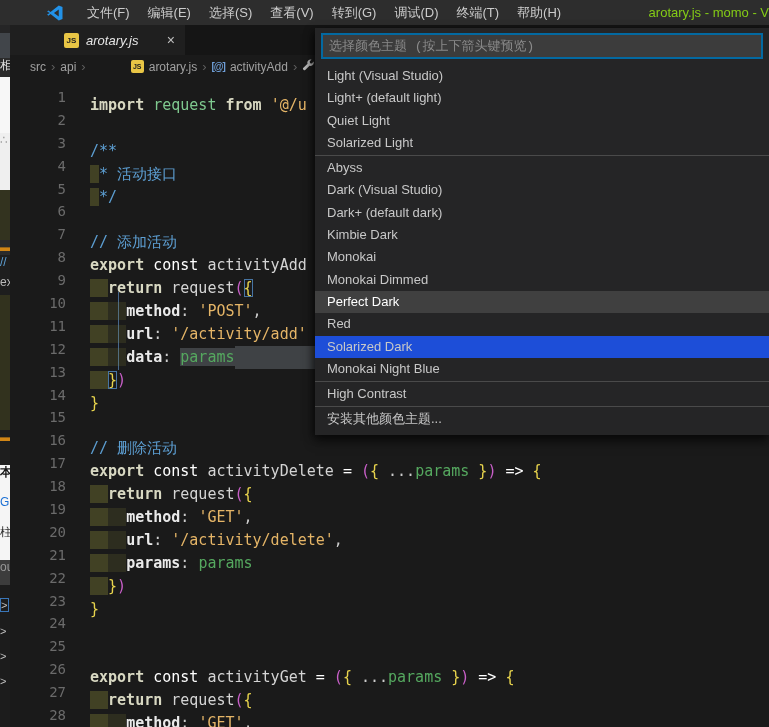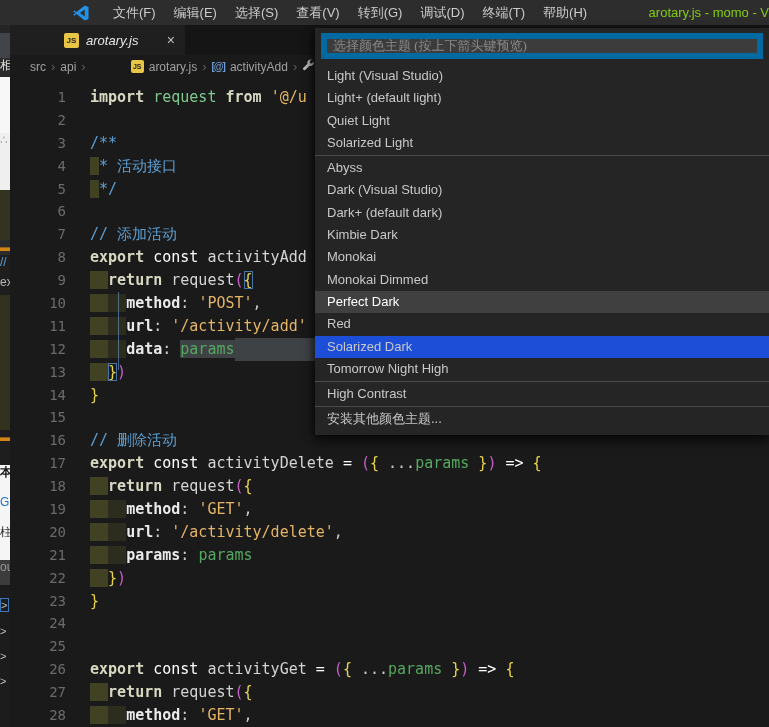--- a/index.html
+++ b/index.html
@@ -1,21 +1,21 @@
 <!DOCTYPE html>
 <html><head>
 <meta charset="utf-8">
 <style>
   * { margin:0; padding:0; box-sizing:border-box; }
   body { background:#000; font-family:"Liberation Sans", sans-serif; }
   .screen { position:relative; width:769px; height:727px; overflow:hidden; background:#1a1a1a; }
 
   
   .menubar { position:absolute; left:0; top:0; width:769px; height:25px; background:#2d2d2d;
-             display:flex; align-items:center; color:#cccccc; font-size:13px; overflow:hidden;padding-left:26px; }
+             display:flex; align-items:center; color:#cccccc; font-size:13px; overflow:hidden; }
   .logo { margin-left:46px; margin-right:14px; display:flex; align-items:center; }
   .menu-item { padding:0 9px; height:25px; line-height:25px; cursor:default; white-space:nowrap; }
   .win-title { margin-left:auto; white-space:nowrap; color:#84cc16; padding-right:0px; }
 
   
   .strip { position:absolute; left:0; top:25px; width:10px; height:702px; background:#1e1e1e; z-index:5; }
   .strip-frag { position:absolute; left:0; width:10px; overflow:hidden; font-size:12px; line-height:14px; white-space:nowrap; }
   .strip-chev { display:block; width:9px; color:#c0c0c0; font-size:11px; line-height:12px; margin:13px 0 0 0; }
   .strip-chev.boxed { border:1px solid #3a76b8; }
 
@@ -32,21 +32,21 @@
                 display:flex; align-items:center; gap:5px; padding-left:20px; font-size:12px; color:#a0a0a0; overflow:hidden; }
   .crumb-sep { color:#5f5f5f; font-size:13px; }
   .crumb-sym { color:#6f9fd8; font-size:10px; font-weight:bold; letter-spacing:-1px; }
   .js-badge.mini { width:13px; height:13px; font-size:7px; }
 
   
   .code-area { position:absolute; left:10px; top:86px; width:759px; height:641px;
                font-family:"DejaVu Sans Mono", monospace; font-size:15px; z-index:1; }
   .code-line { position:relative; height:22.9px; line-height:22.9px; white-space:pre; }
   .ln { position:absolute; left:0; top:0; width:56px; text-align:right; color:#6b6b6b; font-size:14px; }
-  .code-text { position:absolute; left:80px; top:0; white-space:pre; }
+  .code-text { position:absolute; left:80px; top:8px; white-space:pre; }
   .seg { white-space:pre; }
   .kw   { color:#d8d8c2; font-weight:bold; }
   .kw2  { color:#ffffff; font-weight:normal; }
   .id   { color:#d4d4d4; }
   .imp  { color:#7fc98f; }
   .str  { color:#e5b567; }
   .com  { color:#5d9fd3; }
   .prop { color:#eaeaea; font-weight:bold; }
   .green{ color:#55a85f; }
   .greensel { color:#55a85f; background:#3f4245; }
@@ -56,22 +56,22 @@
   .ind1 { background:rgba(150,150,60,.32); }
   .ind2 { background:rgba(150,150,60,.16); }
   .bm   { outline:1px solid #4875a3; outline-offset:-1px; }
   .selfill { display:inline-block; width:80px; height:22.9px; background:#3f4245; vertical-align:top; }
   .indent-guide { position:absolute; left:108px; top:206px; height:78px; border-left:1px solid #46678c; z-index:0; }
 
   
   .quickpick { position:absolute; left:315px; top:28px; width:454px; background:#252526; z-index:10;
                box-shadow:0 6px 10px rgba(0,0,0,.55), -3px 2px 8px rgba(0,0,0,.4); padding-bottom:2px; }
   .qp-input-wrap { padding:5px 6px 4px 6px; }
-  .qp-input { width:100%; height:26px; background:#3c3c3c; border:6px solid #0369a1; color:#cccccc;
-              font-size:13px; padding:0 6px; outline:none; font-family:Liberation Serif, serif; }
+  .qp-input { width:100%; height:26px; background:#3c3c3c; border:2px solid #0369a1; color:#cccccc;
+              font-size:13px; padding:0 6px; outline:none; font-family:Liberation Mono, monospace; }
   .qp-input::placeholder { color:#8a8a8a; }
   .qp-list { padding:2px 0; }
   .qp-row { height:22.3px; line-height:22.3px; padding-left:12px; font-size:13px; color:#c8c8c8;
             cursor:pointer; white-space:nowrap; overflow:hidden; }
   .qp-row.selected { background:#404040; color:#ffffff; }
   .qp-row.hover { background:#1d4ed8; }
   .qp-sep { height:1px; background:#4a4a4a; margin:1px 0; }
 </style>
 </head>
 <body>
@@ -168,21 +168,21 @@
         <div class="qp-sep"></div>
         <div class="qp-row">Abyss</div>
         <div class="qp-row">Dark (Visual Studio)</div>
         <div class="qp-row">Dark+ (default dark)</div>
         <div class="qp-row">Kimbie Dark</div>
         <div class="qp-row">Monokai</div>
         <div class="qp-row">Monokai Dimmed</div>
         <div class="qp-row selected">Perfect Dark</div>
         <div class="qp-row">Red</div>
         <div class="qp-row hover">Solarized Dark</div>
-        <div class="qp-row">Tomorrow Night High</div>
+        <div class="qp-row">Monokai Night Blue</div>
         <div class="qp-sep"></div>
         <div class="qp-row">High Contrast</div>
         <div class="qp-sep"></div>
         <div class="qp-row">安装其他颜色主题...</div>
       </div>
   </div>
 
   <div class="strip">
       <div class="strip-frag" style="top: 0px; height: 8px; background: rgb(37, 37, 38);"></div>
       <div class="strip-frag" style="top: 8px; height: 25px; background: rgb(65, 69, 74);"></div>

